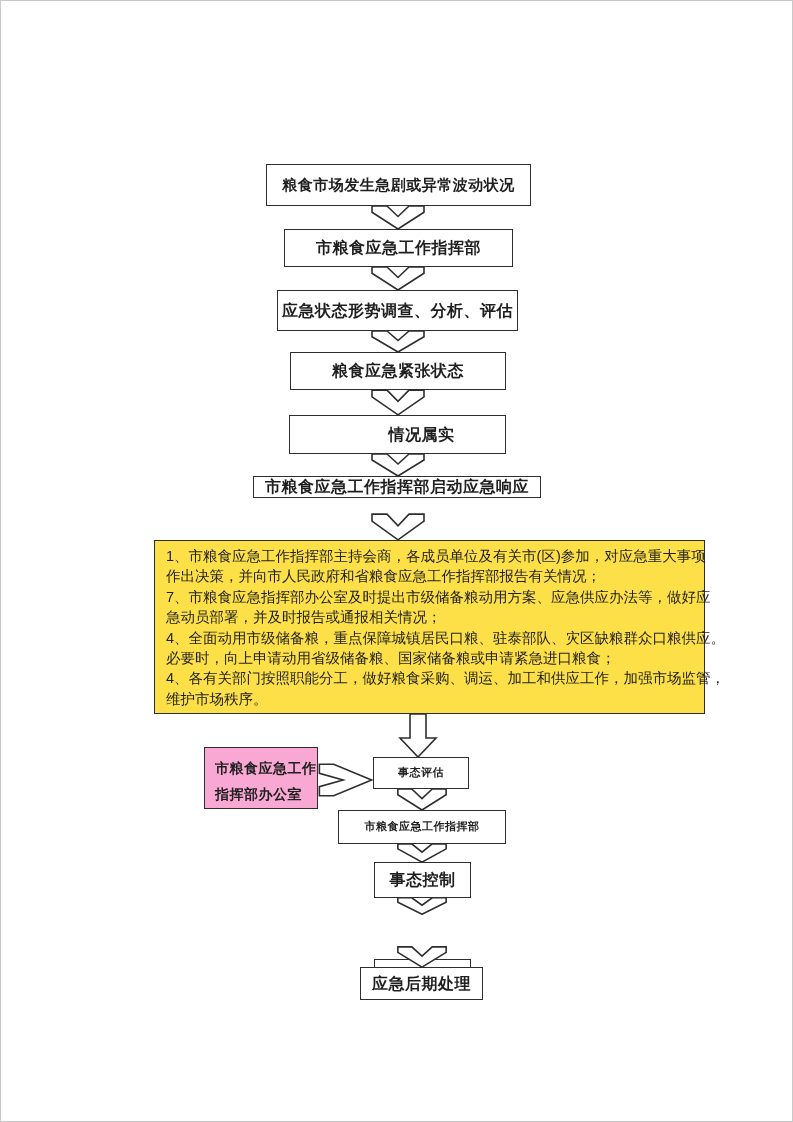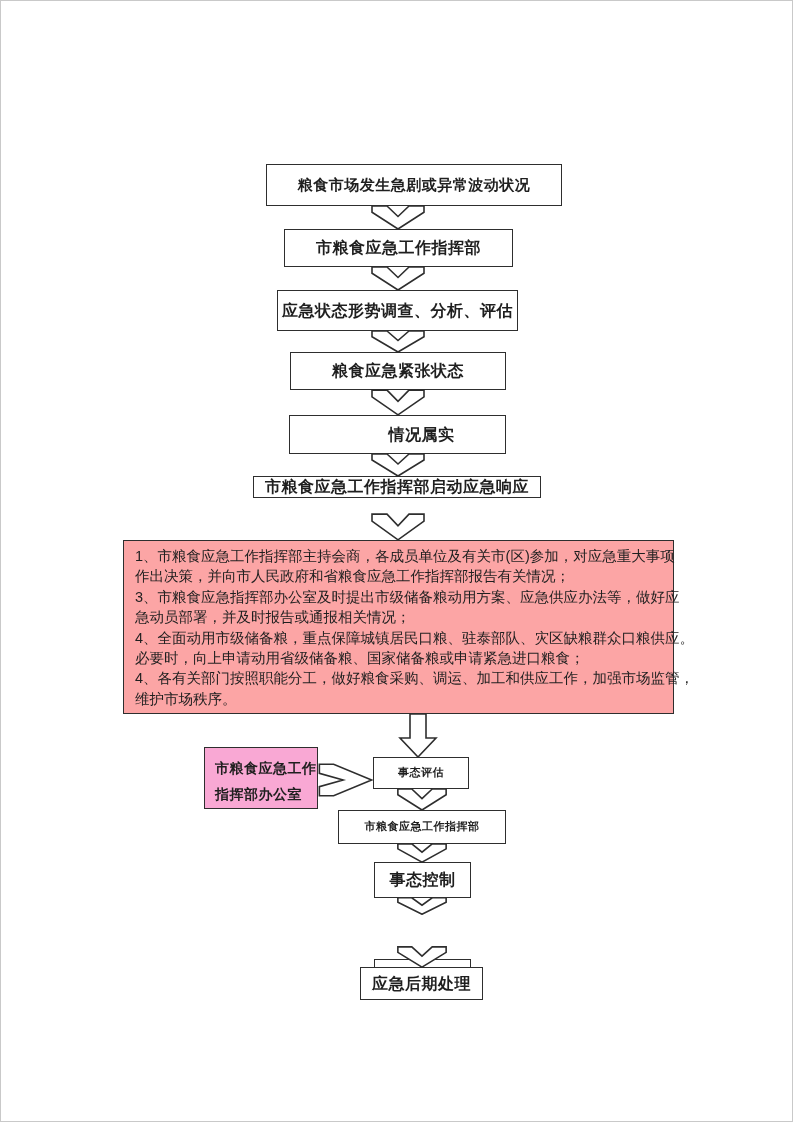--- a/index.html
+++ b/index.html
@@ -25,25 +25,26 @@
     letter-spacing:0.5px;
     line-height:1.2;
   }
   .node.small{font-size:11px;}
   .arrow{position:absolute;display:block;}
   .arrow svg{display:block;width:100%;height:100%;}
   .measures{
     position:absolute;
     box-sizing:border-box;
     border:1.5px solid #2e2e2e;
-    background:#fca5a5;
+    background:#fde047;
     padding:5px 10px 0 11px;
     font-size:14.5px;
     font-weight:500;
     letter-spacing:0;
+    margin-left:31px;
   }
   .measures .mline{
     line-height:20.4px;
     white-space:nowrap;
   }
   .officebox{
     position:absolute;
     box-sizing:border-box;
     border:1.5px solid #2e2e2e;
     background:#f9a8d4;
@@ -52,21 +53,21 @@
     font-weight:600;
     letter-spacing:0.5px;
   }
   .officebox .oline{line-height:26px;white-space:nowrap;}
 </style>
 </head>
 <body>
 
 <div class="page">
 
-  <div class="node" style="left:265px;top:163px;width:296px;height:42px;font-size:15px;">粮食市场发生急剧或异常波动状况</div>
+  <div class="node" style="left:265px;top:163px;width:265px;height:42px;font-size:15px;">粮食市场发生急剧或异常波动状况</div>
 
   <div class="arrow" style="left:369px;top:204px;width:56px;height:25px;">
     <svg viewBox="0 0 56 24" preserveAspectRatio="none">
         <polygon points="2,1 2,7 28,23 54,7 54,1 39,1 28,11 17,1" fill="#ffffff" stroke="#2e2e2e" stroke-width="1.6" vector-effect="non-scaling-stroke"></polygon>
       </svg>
   </div>
 
   <div class="node" style="left:283px;top:228px;width:229px;height:38px;">市粮食应急工作指挥部</div>
 
   <div class="arrow" style="left:369px;top:265px;width:56px;height:25px;">
@@ -103,21 +104,21 @@
 
   <div class="arrow" style="left:369px;top:512px;width:56px;height:28px;">
     <svg viewBox="0 0 56 24" preserveAspectRatio="none">
         <polygon points="2,1 2,7 28,23 54,7 54,1 39,1 28,11 17,1" fill="#ffffff" stroke="#2e2e2e" stroke-width="1.6" vector-effect="non-scaling-stroke"></polygon>
       </svg>
   </div>
 
   <div class="measures" style="left:122px;top:539px;width:551px;height:174px;">
     <div class="mline">1、市粮食应急工作指挥部主持会商，各成员单位及有关市(区)参加，对应急重大事项</div>
     <div class="mline">作出决策，并向市人民政府和省粮食应急工作指挥部报告有关情况；</div>
-    <div class="mline">3、市粮食应急指挥部办公室及时提出市级储备粮动用方案、应急供应办法等，做好应</div>
+    <div class="mline">7、市粮食应急指挥部办公室及时提出市级储备粮动用方案、应急供应办法等，做好应</div>
     <div class="mline">急动员部署，并及时报告或通报相关情况；</div>
     <div class="mline">4、全面动用市级储备粮，重点保障城镇居民口粮、驻泰部队、灾区缺粮群众口粮供应。</div>
     <div class="mline">必要时，向上申请动用省级储备粮、国家储备粮或申请紧急进口粮食；</div>
     <div class="mline">4、各有关部门按照职能分工，做好粮食采购、调运、加工和供应工作，加强市场监管，</div>
     <div class="mline">维护市场秩序。</div>
   </div>
 
   <div class="arrow" style="left:397px;top:712px;width:40px;height:45px;">
     <svg viewBox="0 0 40 45" preserveAspectRatio="none">
         <polygon points="12,1 12,25 2,25 20,44 38,25 28,25 28,1" fill="#ffffff" stroke="#2e2e2e" stroke-width="1.6" vector-effect="non-scaling-stroke"></polygon>

